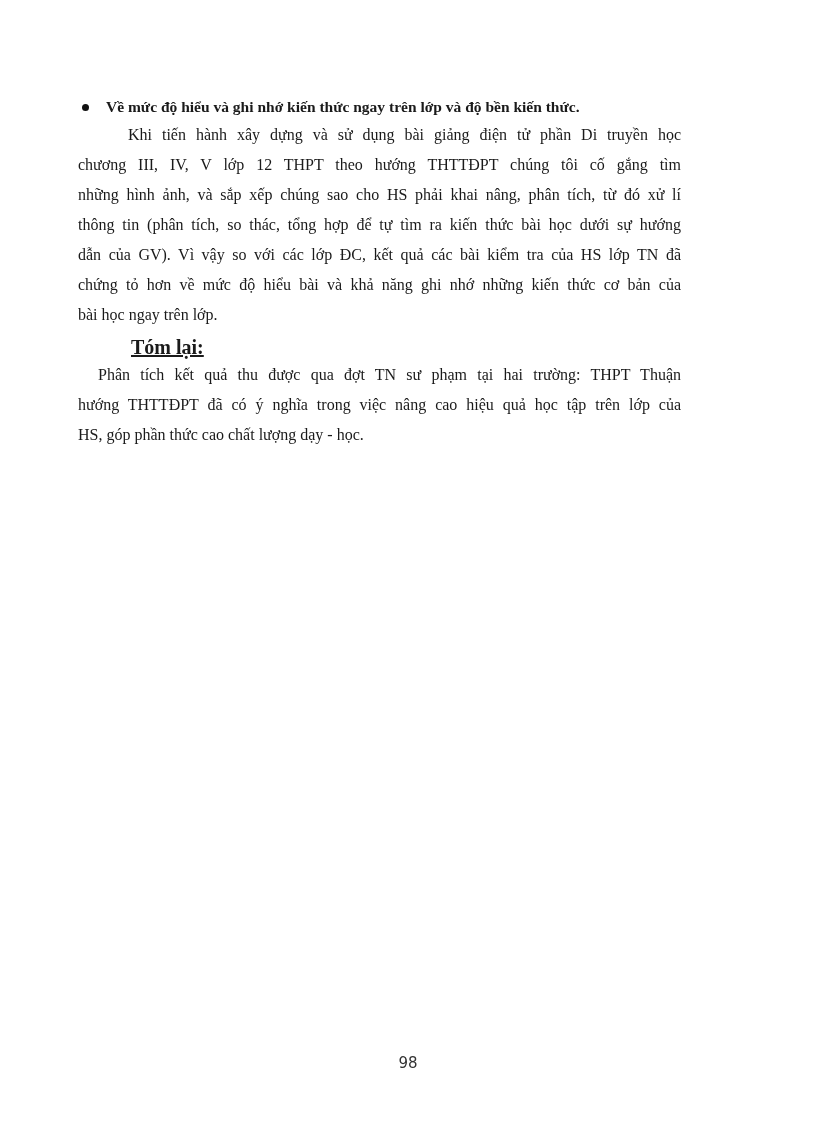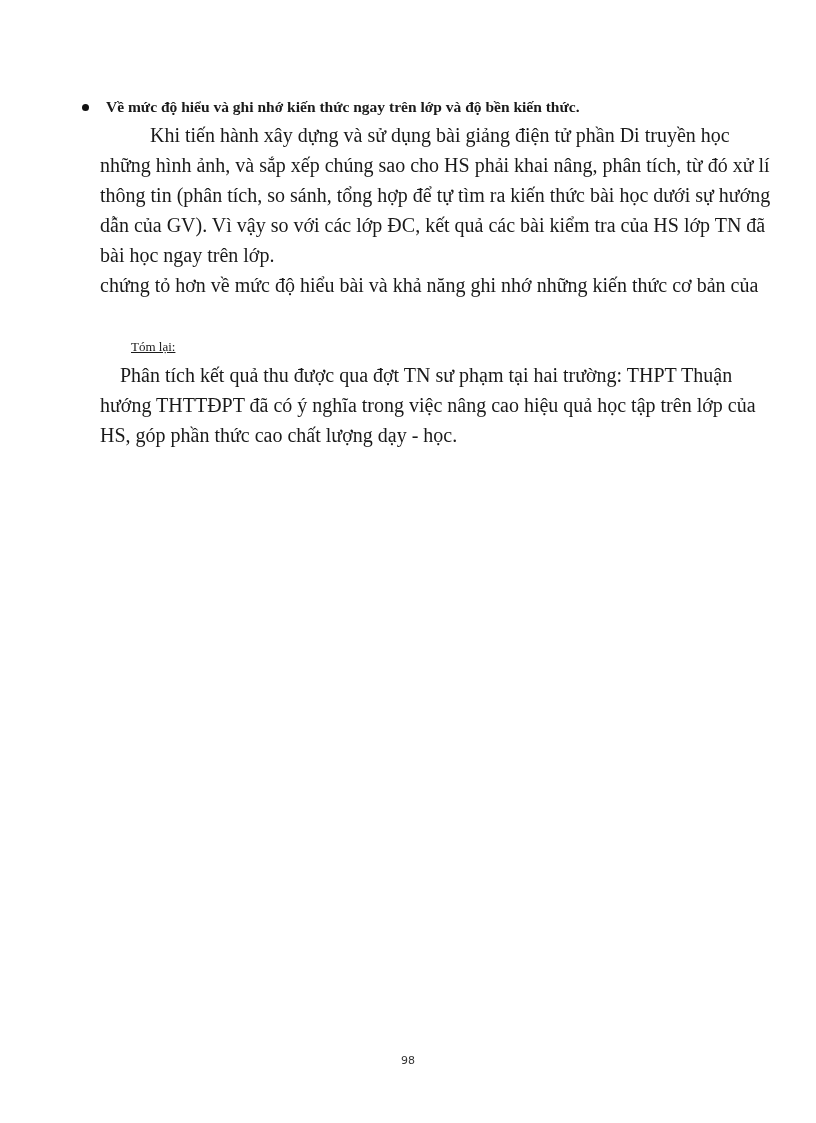--- a/index.html
+++ b/index.html
@@ -3,47 +3,48 @@
 <meta charset="utf-8">
 <style>
   html, body { margin: 0; padding: 0; background: #ffffff; }
   body { width: 816px; height: 1123px; position: relative; overflow: hidden;
          font-family: "Liberation Serif", "DejaVu Serif", serif; color: #1a1a1a; }
   .page { position: absolute; left: 0; top: 0; width: 816px; height: 1003px; }
   .bullet-row { position: absolute; left: 82px; top: 94px; width: 620px; height: 26px;
                 font-size: 15.5px; font-weight: bold; line-height: 26px; white-space: nowrap; }
   .bullet-dot { position: absolute; left: 0; top: 10px; width: 7px; height: 7px; border-radius: 50%; background: #111; }
   .bullet-text { position: absolute; left: 24px; top: 0; }
-  .para { position: absolute; left: 100px; width: 603px; font-size: 20px; line-height: 30px; }
+  .para { position: absolute; left: 78px; width: 603px; font-size: 16px; line-height: 30px; }
   .line { display: block; height: 30px; white-space: nowrap; text-align: justify; text-align-last: justify; }
   .line.last { text-align-last: left; }
   .indent1 { padding-left: 50px; }
   .indent2 { padding-left: 20px; }
-  .heading { position: absolute; left: 131px; top: 336px; font-size: 13px; font-weight: normal;
+  .heading { position: absolute; left: 131px; top: 336px; font-size: 20px; font-weight: bold;
              text-decoration: underline; line-height: 22px; }
   .page-number { position: absolute; left: 0; width: 816px; top: 1054px; text-align: center;
-                 font-family: "DejaVu Sans", sans-serif; font-size: 11px; color: #333; }
+                 font-family: "DejaVu Sans", sans-serif; font-size: 15px; color: #333; }
 </style>
 </head>
 <body>
 
 <div class="page">
 
   <div class="bullet-row">
     <span class="bullet-dot"></span>
     <span class="bullet-text">Về mức độ hiểu và ghi nhớ kiến thức ngay trên lớp và độ bền kiến thức.</span>
   </div>
 
   <div class="para" style="top:120px;">
     <span class="line indent1">Khi tiến hành xây dựng và sử dụng bài giảng điện tử phần Di truyền học</span>
+    <span class="line">chương III, IV, V lớp 12 THPT theo hướng THTTĐPT  chúng tôi cố gắng tìm</span>
     <span class="line">những hình ảnh, và sắp xếp chúng sao cho HS phải khai nâng, phân tích, từ đó xử lí</span>
-    <span class="line">thông tin (phân tích, so sánh, tổng hợp để tự tìm ra kiến thức bài học dưới sự hướng</span>
+    <span class="line">thông tin (phân tích, so thác, tổng hợp để tự tìm ra kiến thức bài học dưới sự hướng</span>
     <span class="line">dẫn của GV). Vì vậy so với các lớp ĐC, kết quả các bài kiểm tra của HS lớp TN đã</span>
+    <span class="line">chứng tỏ hơn về mức độ hiểu bài và khả năng ghi nhớ những kiến thức cơ bản của</span>
     <span class="line last">bài học ngay trên lớp.</span>
-    <span class="line">chứng tỏ hơn về mức độ hiểu bài và khả năng ghi nhớ những kiến thức cơ bản của</span>
   </div>
 
   <div class="heading">Tóm lại:</div>
 
   <div class="para" style="top:360px;font-family:Liberation Serif, serif;">
     <span class="line indent2">Phân tích kết quả thu được qua đợt TN sư phạm tại hai trường: THPT Thuận</span>
     <span class="line">hướng THTTĐPT  đã có ý nghĩa trong việc nâng cao hiệu quả học tập trên lớp của</span>
     <span class="line last">HS, góp phần thức cao chất lượng dạy - học.</span>
   </div>
 

